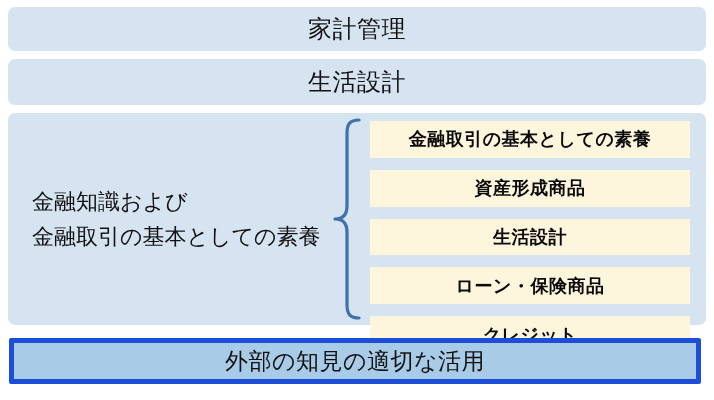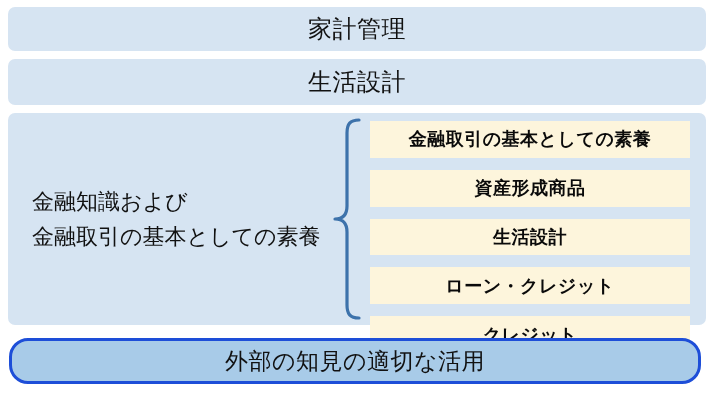--- a/index.html
+++ b/index.html
@@ -108,22 +108,22 @@
 
   
   .bottom-box {
     position: absolute;
     left: 9px;
     top: 338px;
     width: 692px;
     height: 46px;
     box-sizing: border-box;
     background: #a8cbe8;
-    border: 3px solid #1d4ed8;
-    border-radius: 19px;
+    border: 5px solid #1d4ed8;
+    border-radius: 2px;
     display: flex;
     align-items: center;
     justify-content: center;
     font-size: 23px;
     line-height: 1;
     letter-spacing: 0.5px;
     color: #111111;
   }
 </style>
 </head>
@@ -156,21 +156,21 @@
     <div class="cat-item">
       <span>金融取引の基本としての素養</span>
     </div>
     <div class="cat-item">
       <span>資産形成商品</span>
     </div>
     <div class="cat-item">
       <span>生活設計</span>
     </div>
     <div class="cat-item">
-      <span>ローン・クレジット</span>
+      <span>ローン・保険商品</span>
     </div>
     <div class="cat-item">
       <span>クレジット</span>
     </div>
   </div>
 
   <div class="bottom-box">
     <span>外部の知見の適切な活用</span>
   </div>
 

